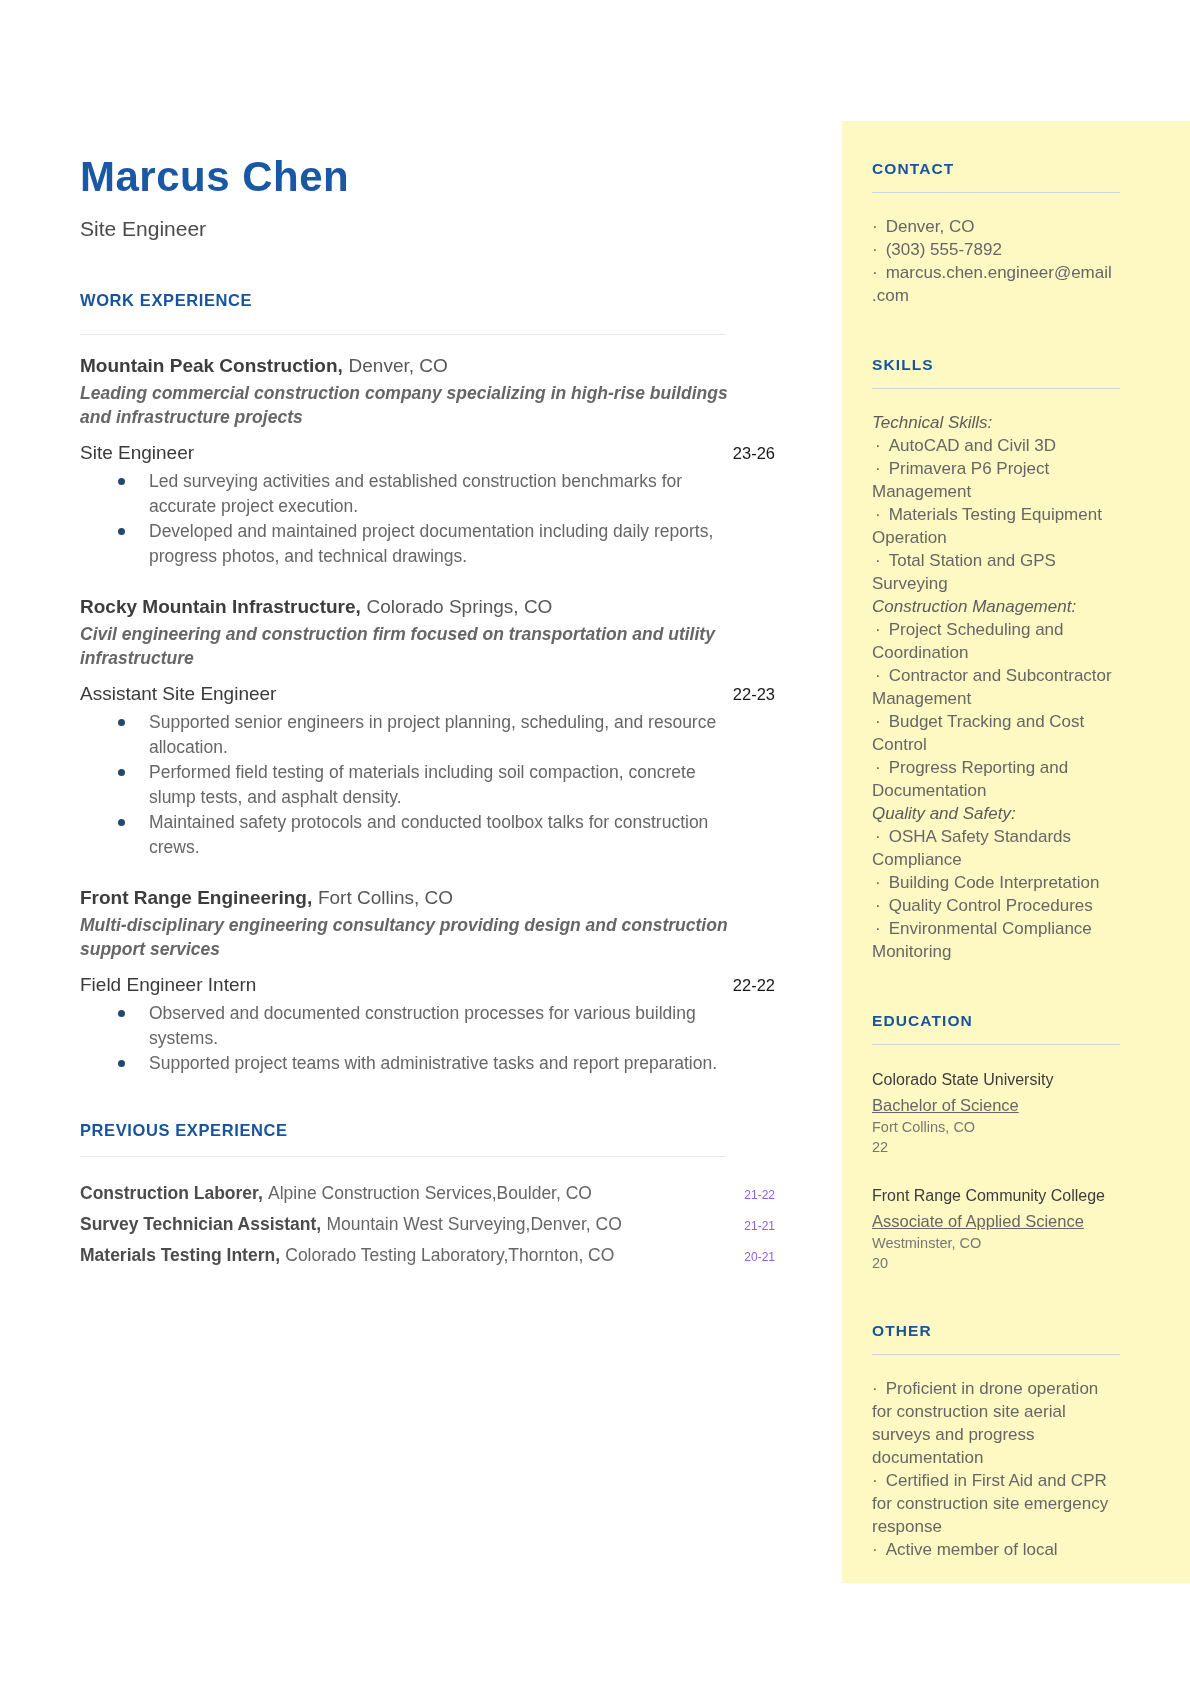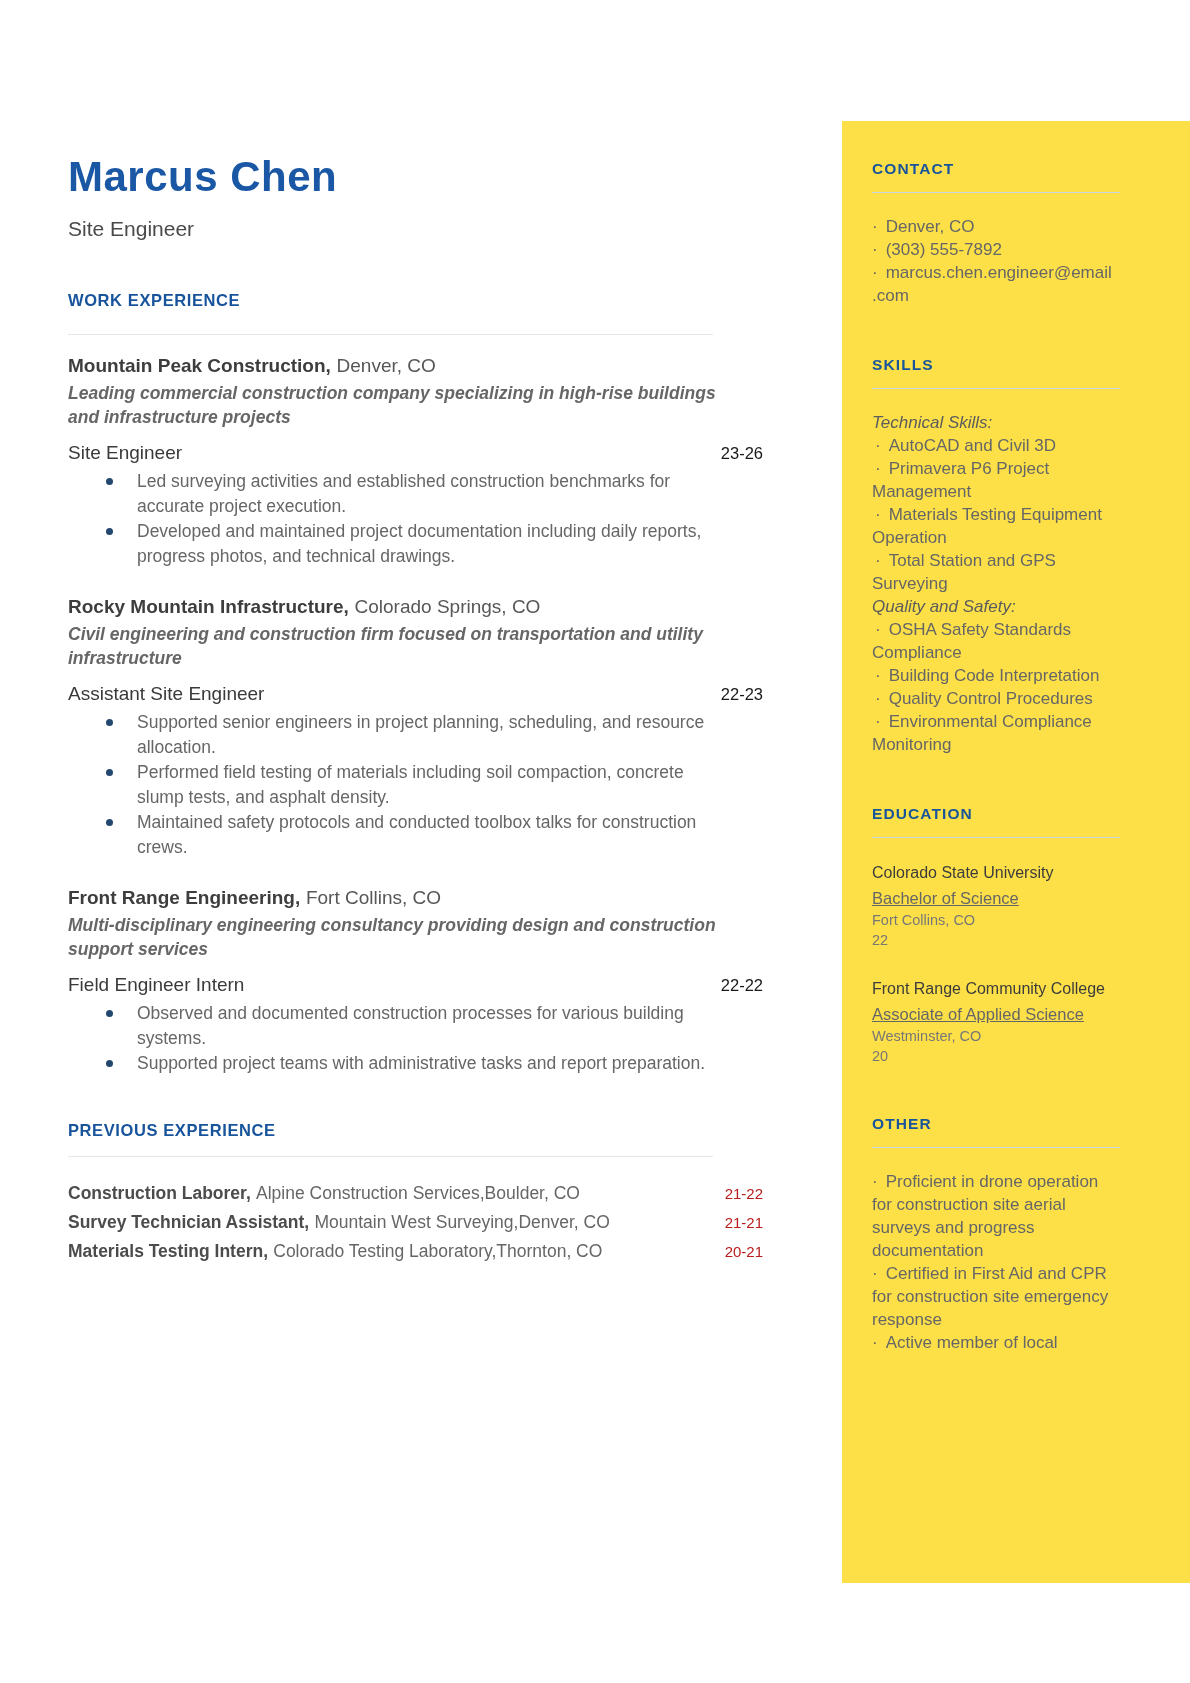--- a/index.html
+++ b/index.html
@@ -1,21 +1,21 @@
 <!DOCTYPE html>
 <html><head>
 <meta charset="utf-8">
 <style>
   * { margin:0; padding:0; box-sizing:border-box; }
   html,body { background:#ffffff; }
   body { width:1190px; height:1683px; font-family:"Liberation Sans","DejaVu Sans",sans-serif; }
   .page { position:relative; width:1190px; height:1683px; background:#ffffff; overflow:hidden; }
 
   
-  .main { position:absolute; left:68px; top:0; width:695px; }
+  .main { position:absolute; left:80px; top:0; width:695px; }
   .name { margin-top:154px; font-size:42px; line-height:46px; font-weight:700; color:#1a57a5; letter-spacing:.5px; }
   .subtitle { margin-top:16px; font-size:21px; line-height:26px; color:#4a4a4a; }
   .sec-heading { margin-top:48px; font-size:16.5px; line-height:20px; font-weight:700; color:#17549b; letter-spacing:.6px; }
   .sec-heading.prev { margin-top:44px; }
   .rule { margin-top:24px; width:645px; border-top:1px solid #e6e6e6; height:0; }
   .rule.prev { margin-top:16px; }
   .company-line { margin-top:18px; font-size:19px; line-height:25px; color:#575757; }
   .company-line .co { font-weight:700; color:#3d3d3d; }
   .company-line .loc { margin-left:.30em; }
   .company-line.later { margin-top:26px; }
@@ -23,24 +23,24 @@
   .role-row { margin-top:12px; display:flex; justify-content:space-between; align-items:baseline; }
   .role-title { font-size:19px; line-height:24px; color:#3a3a3a; }
   .role-dates { font-size:16.5px; line-height:24px; color:#191919;text-align:right; }
   ul.duties { margin-top:4px; list-style:none; padding-left:69px; width:661px; }
   ul.duties li { position:relative; font-size:17.5px; line-height:24.5px; color:#666666; margin-bottom:1px; }
   ul.duties li::before { content:""; position:absolute; left:-31px; top:9px; width:7px; height:7px; border-radius:50%; background:#23486f; }
   .prev-rows { margin-top:22px; }
   .prev-row { display:flex; justify-content:space-between; align-items:baseline; line-height:29px; }
   .prev-role { font-size:17.5px; font-weight:700; color:#4c4c4c; }
   .prev-co { margin-left:.30em; font-size:17.5px; font-weight:400; color:#666666; }
-  .prev-dates { font-size:15px; color:#b91c1c; }
+  .prev-dates { font-size:12px; color:#8b5cf6; }
 
   
-  .sidebar { position:absolute; left:842px; top:121px; width:348px; height:1462px; background:#fde047; overflow:visible; }
+  .sidebar { position:absolute; left:842px; top:121px; width:348px; height:1462px; background:#fef9c3; overflow:visible; }
   .side-content { padding:38px 0 0 30px; width:288px; }
   .side-heading { font-size:15.5px; line-height:19px; font-weight:700; color:#17549b; letter-spacing:1.1px; }
   .side-section { margin-top:48px; }
   .side-section.first { margin-top:0; }
   .side-rule { margin-top:14px; margin-bottom:22px; width:248px; border-top:1px solid #c9d5df; height:0; }
   .side-item { font-size:17px; line-height:23px; color:#666666; width:240px; overflow-wrap:break-word; }
   .side-item::before { content:"·"; margin-right:8px; color:#666666; }
   .skill-item::before { margin-left:3px; }
   .group-label { font-size:17px; line-height:23px; color:#5c5c5c; font-style:italic; width:240px; }
   .school { margin-bottom:26px; }
@@ -70,20 +70,27 @@
         <div class="side-rule"></div>
 
         <div>
           <div class="group-label">Technical Skills:</div>
           <div class="side-item skill-item">AutoCAD and Civil 3D</div>
           <div class="side-item skill-item">Primavera P6 Project Management</div>
           <div class="side-item skill-item">Materials Testing Equipment Operation</div>
           <div class="side-item skill-item">Total Station and GPS Surveying</div>
         </div>
 
+        <div>
+          <div class="group-label">Construction Management:</div>
+          <div class="side-item skill-item">Project Scheduling and Coordination</div>
+          <div class="side-item skill-item">Contractor and Subcontractor Management</div>
+          <div class="side-item skill-item">Budget Tracking and Cost Control</div>
+          <div class="side-item skill-item">Progress Reporting and Documentation</div>
+        </div>
 
         <div>
           <div class="group-label">Quality and Safety:</div>
           <div class="side-item skill-item">OSHA Safety Standards Compliance</div>
           <div class="side-item skill-item">Building Code Interpretation</div>
           <div class="side-item skill-item">Quality Control Procedures</div>
           <div class="side-item skill-item">Environmental Compliance Monitoring</div>
         </div>
       </section>
 

